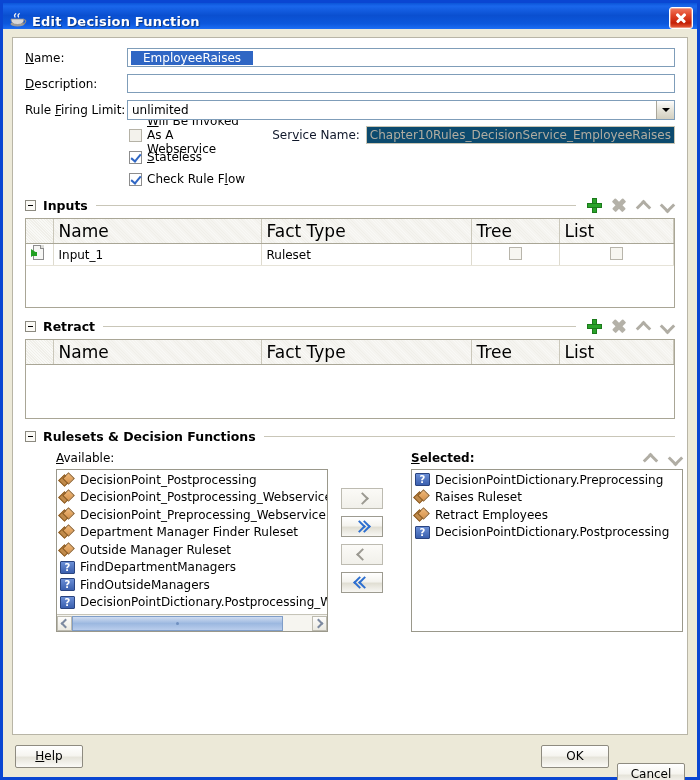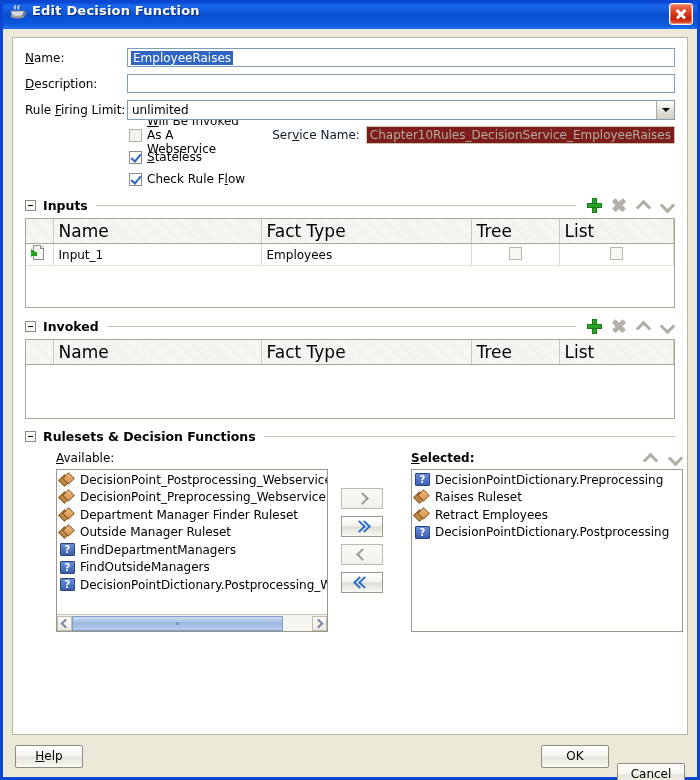--- a/index.html
+++ b/index.html
@@ -21,21 +21,21 @@
     display: flex;
     flex-direction: column;
   }
 
   
   .titlebar {
     height: 26px;
     flex: 0 0 26px;
     background: linear-gradient(to bottom, #0b55d8 0%, #1a67ec 12%, #0a4fd0 48%, #0c58dd 80%, #1d6ff5 100%);
     display: flex;
-    align-items: flex-start;
+    align-items: flex-end;
     padding: 0 2px 0 6px;
     position: relative;
   }
   .title-icon {
     width: 18px; height: 18px;
     position: relative;
     flex: 0 0 18px;
     margin-right: 5px;
   }
   .title-text {
@@ -113,21 +113,21 @@
     color: #000;
     padding: 1px 3px;
     display: flex;
     align-items: center;
     font-family: "DejaVu Sans", "Liberation Sans", sans-serif;
     outline: none;
   }
   .sel-text {
     background: #2f66c4;
     color: #ffffff;
-    padding: 0 2px;
+    padding: 0 12px;
   }
 
   .combo {
     flex: 1 1 auto;
     height: 20px;
     box-sizing: border-box;
     border: 1px solid #7f9db9;
     background: #ffffff;
     display: flex;
     align-items: center;
@@ -196,21 +196,21 @@
     color: #0f172a;
     margin-right: 6px;
     white-space: nowrap;
   }
   .svc-label u { text-decoration: underline; }
   .svc-field {
     flex: 1 1 auto;
     height: 18px;
     box-sizing: border-box;
     border: 1px solid #c9c5b3;
-    background: #7f1d1d;
+    background: #0c4a6e;
     font-size: 12px;
     color: #b0aca1;
     padding: 0 3px;
     display: flex; align-items: center;
   }
 
   
   .section-hdr {
     display: flex;
     align-items: center;
@@ -614,35 +614,35 @@
             <th>Tree</th>
             <th>List</th>
           </tr>
           <tr>
             <td class="row-cell-icon">
               <span class="doc-icon">
                 <span class="page"></span><span class="arr2"></span><span class="arr"></span>
               </span>
             </td>
             <td>Input_1</td>
-            <td>Employees</td>
+            <td>Ruleset</td>
             <td class="c-center">
               <span class="cell-cb"></span>
             </td>
             <td class="c-center">
               <span class="cell-cb"></span>
             </td>
           </tr>
         </tbody>
           </table>
       </div>
 
       <div class="section-hdr">
         <span class="expander"></span>
-        <span class="section-title">Invoked</span>
+        <span class="section-title">Retract</span>
         <span class="hdr-rule"></span>
         <span class="hdr-tools">
           <span class="ti ti-plus"></span>
           <span class="ti ti-x"></span>
           <span class="chev up"></span>
           <span class="chev down"></span>
         </span>
       </div>
 
       <div class="tbl-wrap" style="height:80px;">
@@ -673,20 +673,24 @@
       </div>
 
       <div class="dual">
 
         <div class="dl-col">
           <div class="dl-head">
             <span><u>A</u>vailable:</span>
           </div>
           <div class="listbox" style="width:272px;height:163px;">
             <div class="lb-items">
+              <div class="lb-item">
+                <span class="ic ic-ruleset"></span>
+                <span class="lbl">DecisionPoint_Postprocessing</span>
+              </div>
               <div class="lb-item">
                 <span class="ic ic-ruleset"></span>
                 <span class="lbl">DecisionPoint_Postprocessing_Webservice</span>
               </div>
               <div class="lb-item">
                 <span class="ic ic-ruleset"></span>
                 <span class="lbl">DecisionPoint_Preprocessing_Webservice</span>
               </div>
               <div class="lb-item">
                 <span class="ic ic-ruleset"></span>

